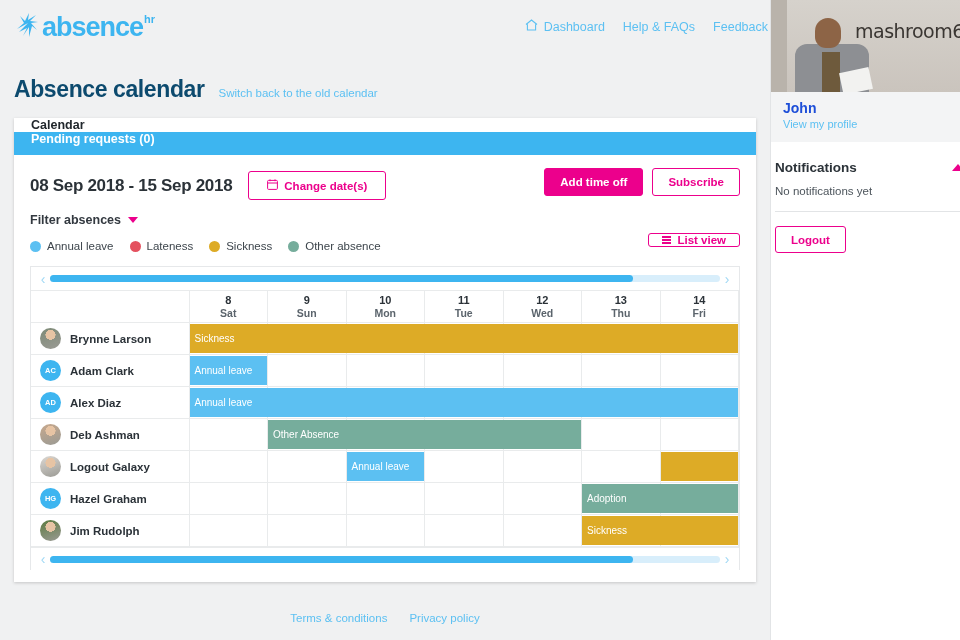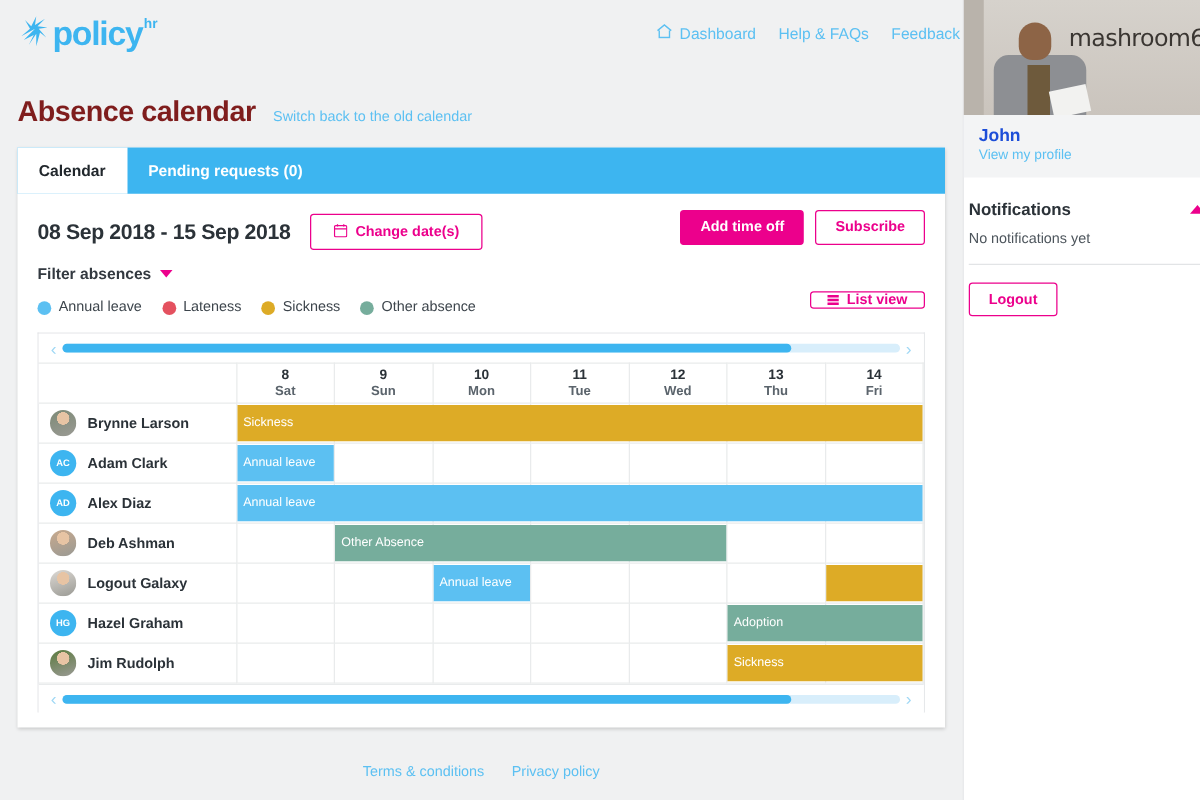--- a/index.html
+++ b/index.html
@@ -42,32 +42,32 @@
   .topnav a {
     color: #5cc0f2; font-size: 12.5px; text-decoration: none;
     display: flex; align-items: center; gap: 6px;
   }
 
   
   .page-head {
     position: relative; padding: 14px 14px 0 14px;
     display: flex; align-items: baseline; gap: 14px;
   }
-  .page-title { font-size: 23px; font-weight: bold; color: #7f1d1d; letter-spacing: -0.4px; text-align: right; }
+  .page-title { font-size: 23px; font-weight: bold; color: #0c4a6e; letter-spacing: -0.4px; text-align: right; }
   .switch-link { font-size: 11.5px; color: #5cc0f2; text-decoration: none; }
 
   
   .card {
     position: absolute; left: 14px; top: 118px;
     width: 742px;
     background: #fff;
     box-shadow: 0 1px 3px rgba(0,0,0,.18);
   }
 
-  .tabs { display: flex; background: #3db5f0; height: 37px; align-items: stretch; }
+  .tabs { display: flex; background: #3db5f0; height: 37px; align-items: stretch; flex-direction: column; }
   .tab {
     display: flex; align-items: center; padding: 0 17px;
     font-size: 12.5px; font-weight: bold; color: #fff; cursor: pointer;
   }
   .tab.active { background: #fff; color: #21272c; }
 
   .toolbar {
     padding: 16px 16px 0 16px; position: relative;
     display: flex; align-items: center;
   }
@@ -202,21 +202,21 @@
 
   <div class="main-col">
 
     <div class="topbar">
       <div class="logo">
         <span class="logo-mark">
           <svg viewBox="0 0 26 30" width="26" height="30">
             <path d="M3 17 L14 11 L5 20 L13 16 L9 24 L15 15 L15 25 L18 14 L23 18 L17 11 L24 10 L16 9 L22 3 L14 8 L15 1 L11 9 L6 4 L10 11 Z" fill="#3db5f0"></path>
           </svg>
         </span>
-        <span class="logo-text">policy</span>
+        <span class="logo-text">absence</span>
         <span class="logo-sup">hr</span>
       </div>
 
       <div class="topnav">
         <a href="#">
           <span>
             <svg width="13" height="12" viewBox="0 0 13 12">
               <path d="M1 5.5 L6.5 1 L12 5.5 M2.4 5.3 V11 H10.6 V5.3" fill="none" stroke="#5cc0f2" stroke-width="1.1"></path>
             </svg>
           </span>

